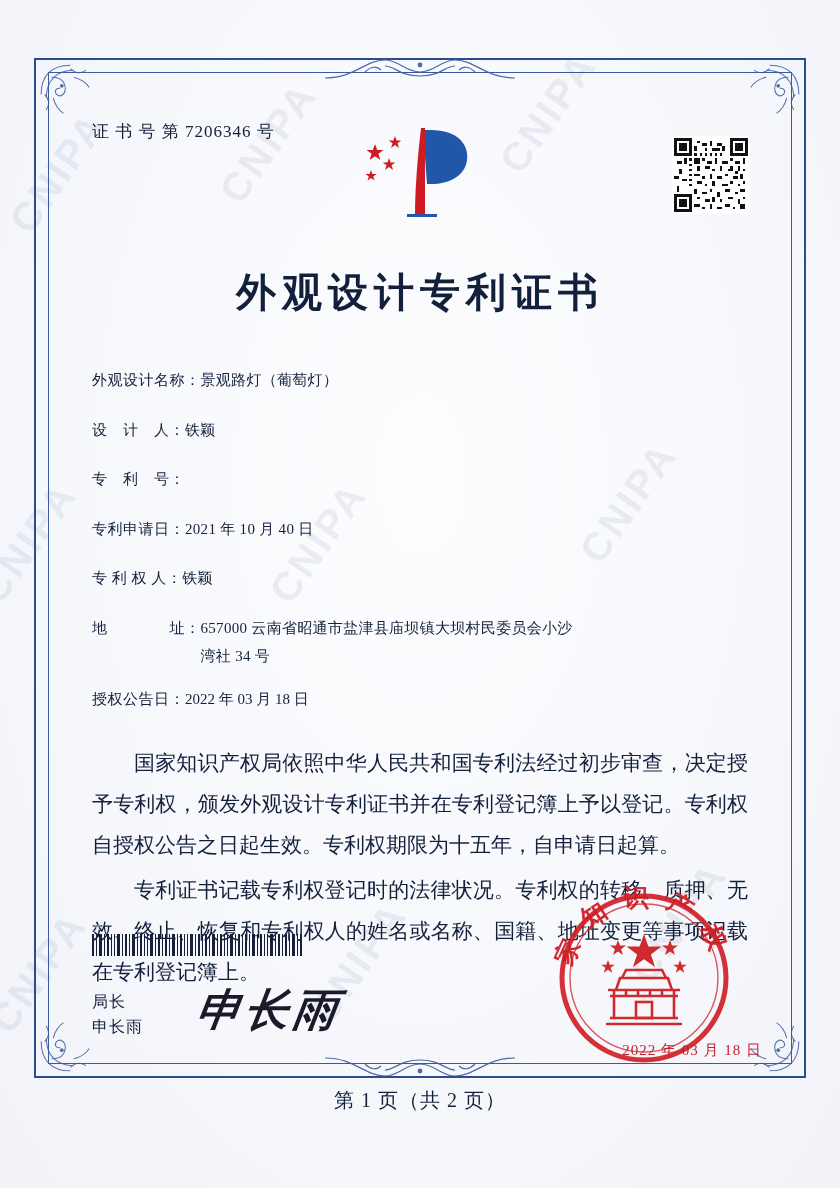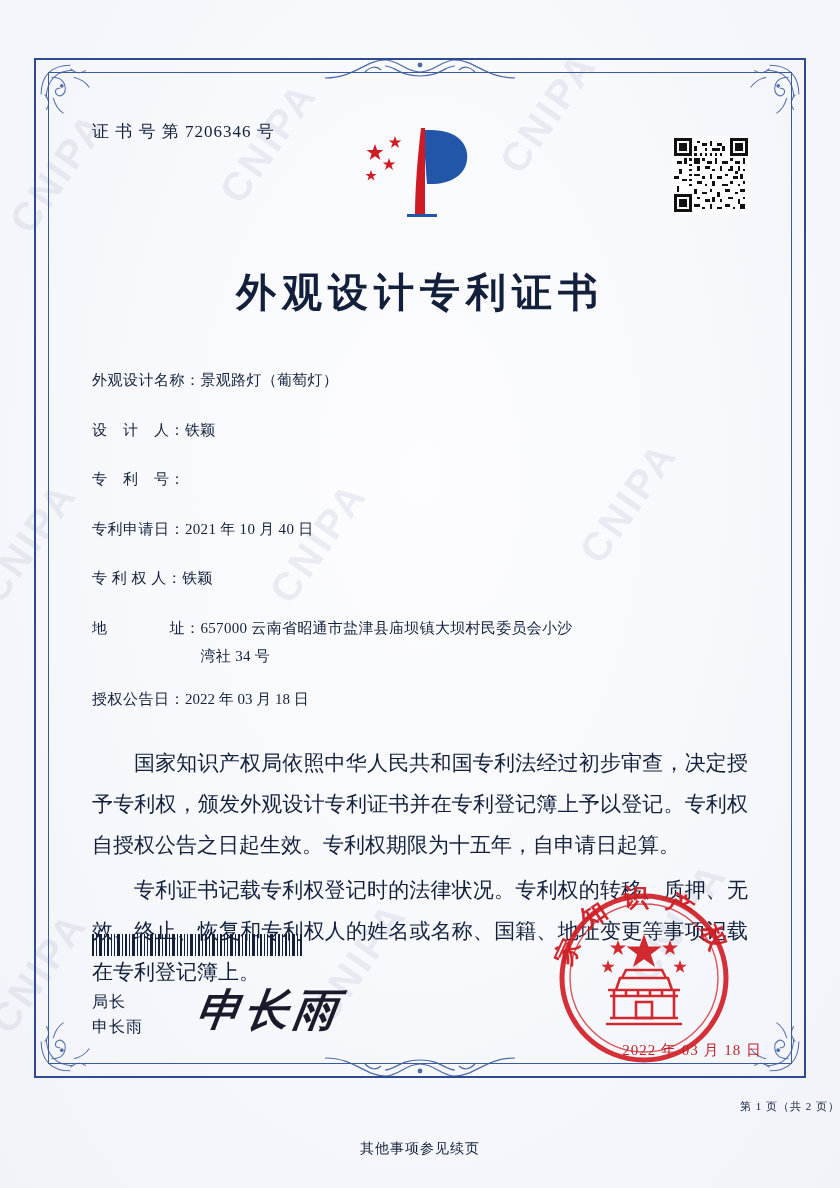--- a/index.html
+++ b/index.html
@@ -232,22 +232,22 @@
     color: #c0232b;
     letter-spacing: 1px;
     white-space: nowrap;
   }
 
   .page-num {
     position: absolute;
     left: 0;
     right: 0;
     bottom: 74px;
-    text-align: right;
-    font-size: 11px;
+    text-align: center;
+    font-size: 20px;
     color: #12203c;
     letter-spacing: 1px;
   }
   .footnote {
     position: absolute;
     left: 0;
     right: 0;
     bottom: 30px;
     text-align: center;
     font-size: 14px;
@@ -623,15 +623,14 @@
         <polygon points="74,62 76,67.6 82,67.6 77.1,71.2 79,77 74,73.4 69,77 70.9,71.2 66,67.6 72,67.6"></polygon>
         <polygon points="126,62 128,67.6 134,67.6 129.1,71.2 131,77 126,73.4 121,77 122.9,71.2 118,67.6 124,67.6"></polygon>
         <polygon points="64,82 65.7,86.8 70.8,86.8 66.6,89.8 68.2,94.8 64,91.7 59.8,94.8 61.4,89.8 57.2,86.8 62.3,86.8"></polygon>
         <polygon points="136,82 137.7,86.8 142.8,86.8 138.6,89.8 140.2,94.8 136,91.7 131.8,94.8 133.4,89.8 129.2,86.8 134.3,86.8"></polygon>
       </g>
     </svg>
   </div>
   <div class="seal-date">2022 年 03 月 18 日</div>
 
   <div class="page-num">第 1 页（共 2 页）</div>
-  <div class="footnote">其他事项参见续页</div>
 
 </div>
 
 </body></html>

